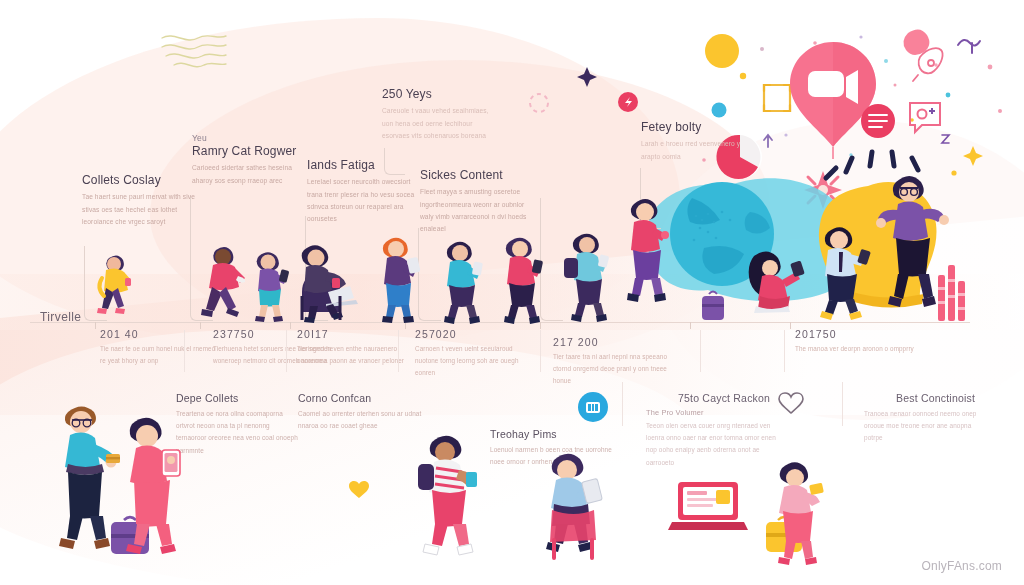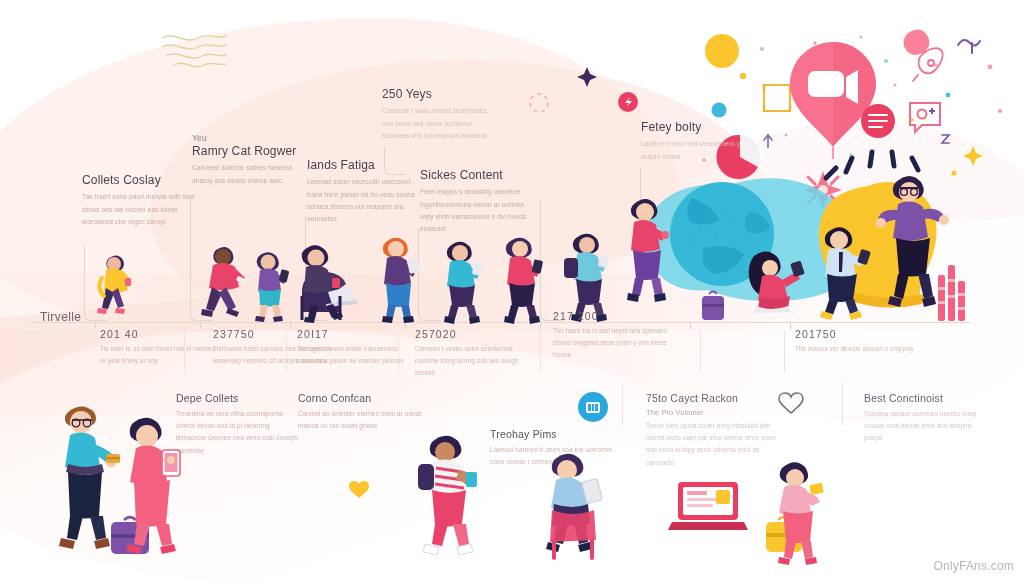--- a/index.html
+++ b/index.html
@@ -93,28 +93,28 @@
   .card .ttl{
     font-size:10.5px;color:#4e4454;letter-spacing:.2px;margin-bottom:4px;
   }
   .card .sub{
     font-size:7.4px;color:#b9a0a4;margin-bottom:3px;letter-spacing:.15px;
   }
   .card .body{
     font-size:6.4px;line-height:1.9;color:#cdb1ad;letter-spacing:.1px;
   }
   .card.light .ttl{color:#5a5060;}
-  .card.faint .ttl{color:#6b6070;}
+  .card.faint .ttl{color:#6b6070;margin-left:32px;}
   .card.faint .body{color:#d7c2c3;}
 
   .divider-v{position:absolute;width:1px;background:#efe3e0;}
 
   
   .watermark{
-    position:absolute;right:10px;bottom:12px;
+    position:absolute;right:22px;bottom:12px;
     font-size:12px;color:#b9b4bb;letter-spacing:.2px;
   }
 
   
   .art{position:absolute;}
   svg{display:block;overflow:visible;}
 </style>
 </head>
 <body>
 
@@ -565,21 +565,21 @@
     <div class="body">Tierhuena hetet sonuers nee oer serroen woneroep netmoro cit oromeb anremea</div>
   </div>
   <div class="stat" style="left:297px;top:328px;">
     <div class="num">20I17</div>
     <div class="body">Tieringert heven enthe nauraenero onoonoma paonn ae vranoer peloner</div>
   </div>
   <div class="stat" style="left:415px;top:328px;">
     <div class="num">257020</div>
     <div class="body">Carnoen t veven uelnt seeuiaroud nuotone torng leorng soh are ouegh eonren</div>
   </div>
-  <div class="stat" style="left:553px;top:310px;">
+  <div class="stat" style="left:553px;top:336px;">
     <div class="num">217 200</div>
     <div class="body">Tier taare tra ni aarl nepnl nna speeano ctornd onrgemd deoe pranl y onn tneee honue</div>
   </div>
   <div class="stat" style="left:795px;top:328px;">
     <div class="num">201750</div>
     <div class="body">The manoa ver deorpn aronon o ompprry</div>
   </div>
 
   <div class="divider-v" style="left:184px;top:330px;height:42px;"></div>
   <div class="divider-v" style="left:286px;top:330px;height:42px;"></div>

